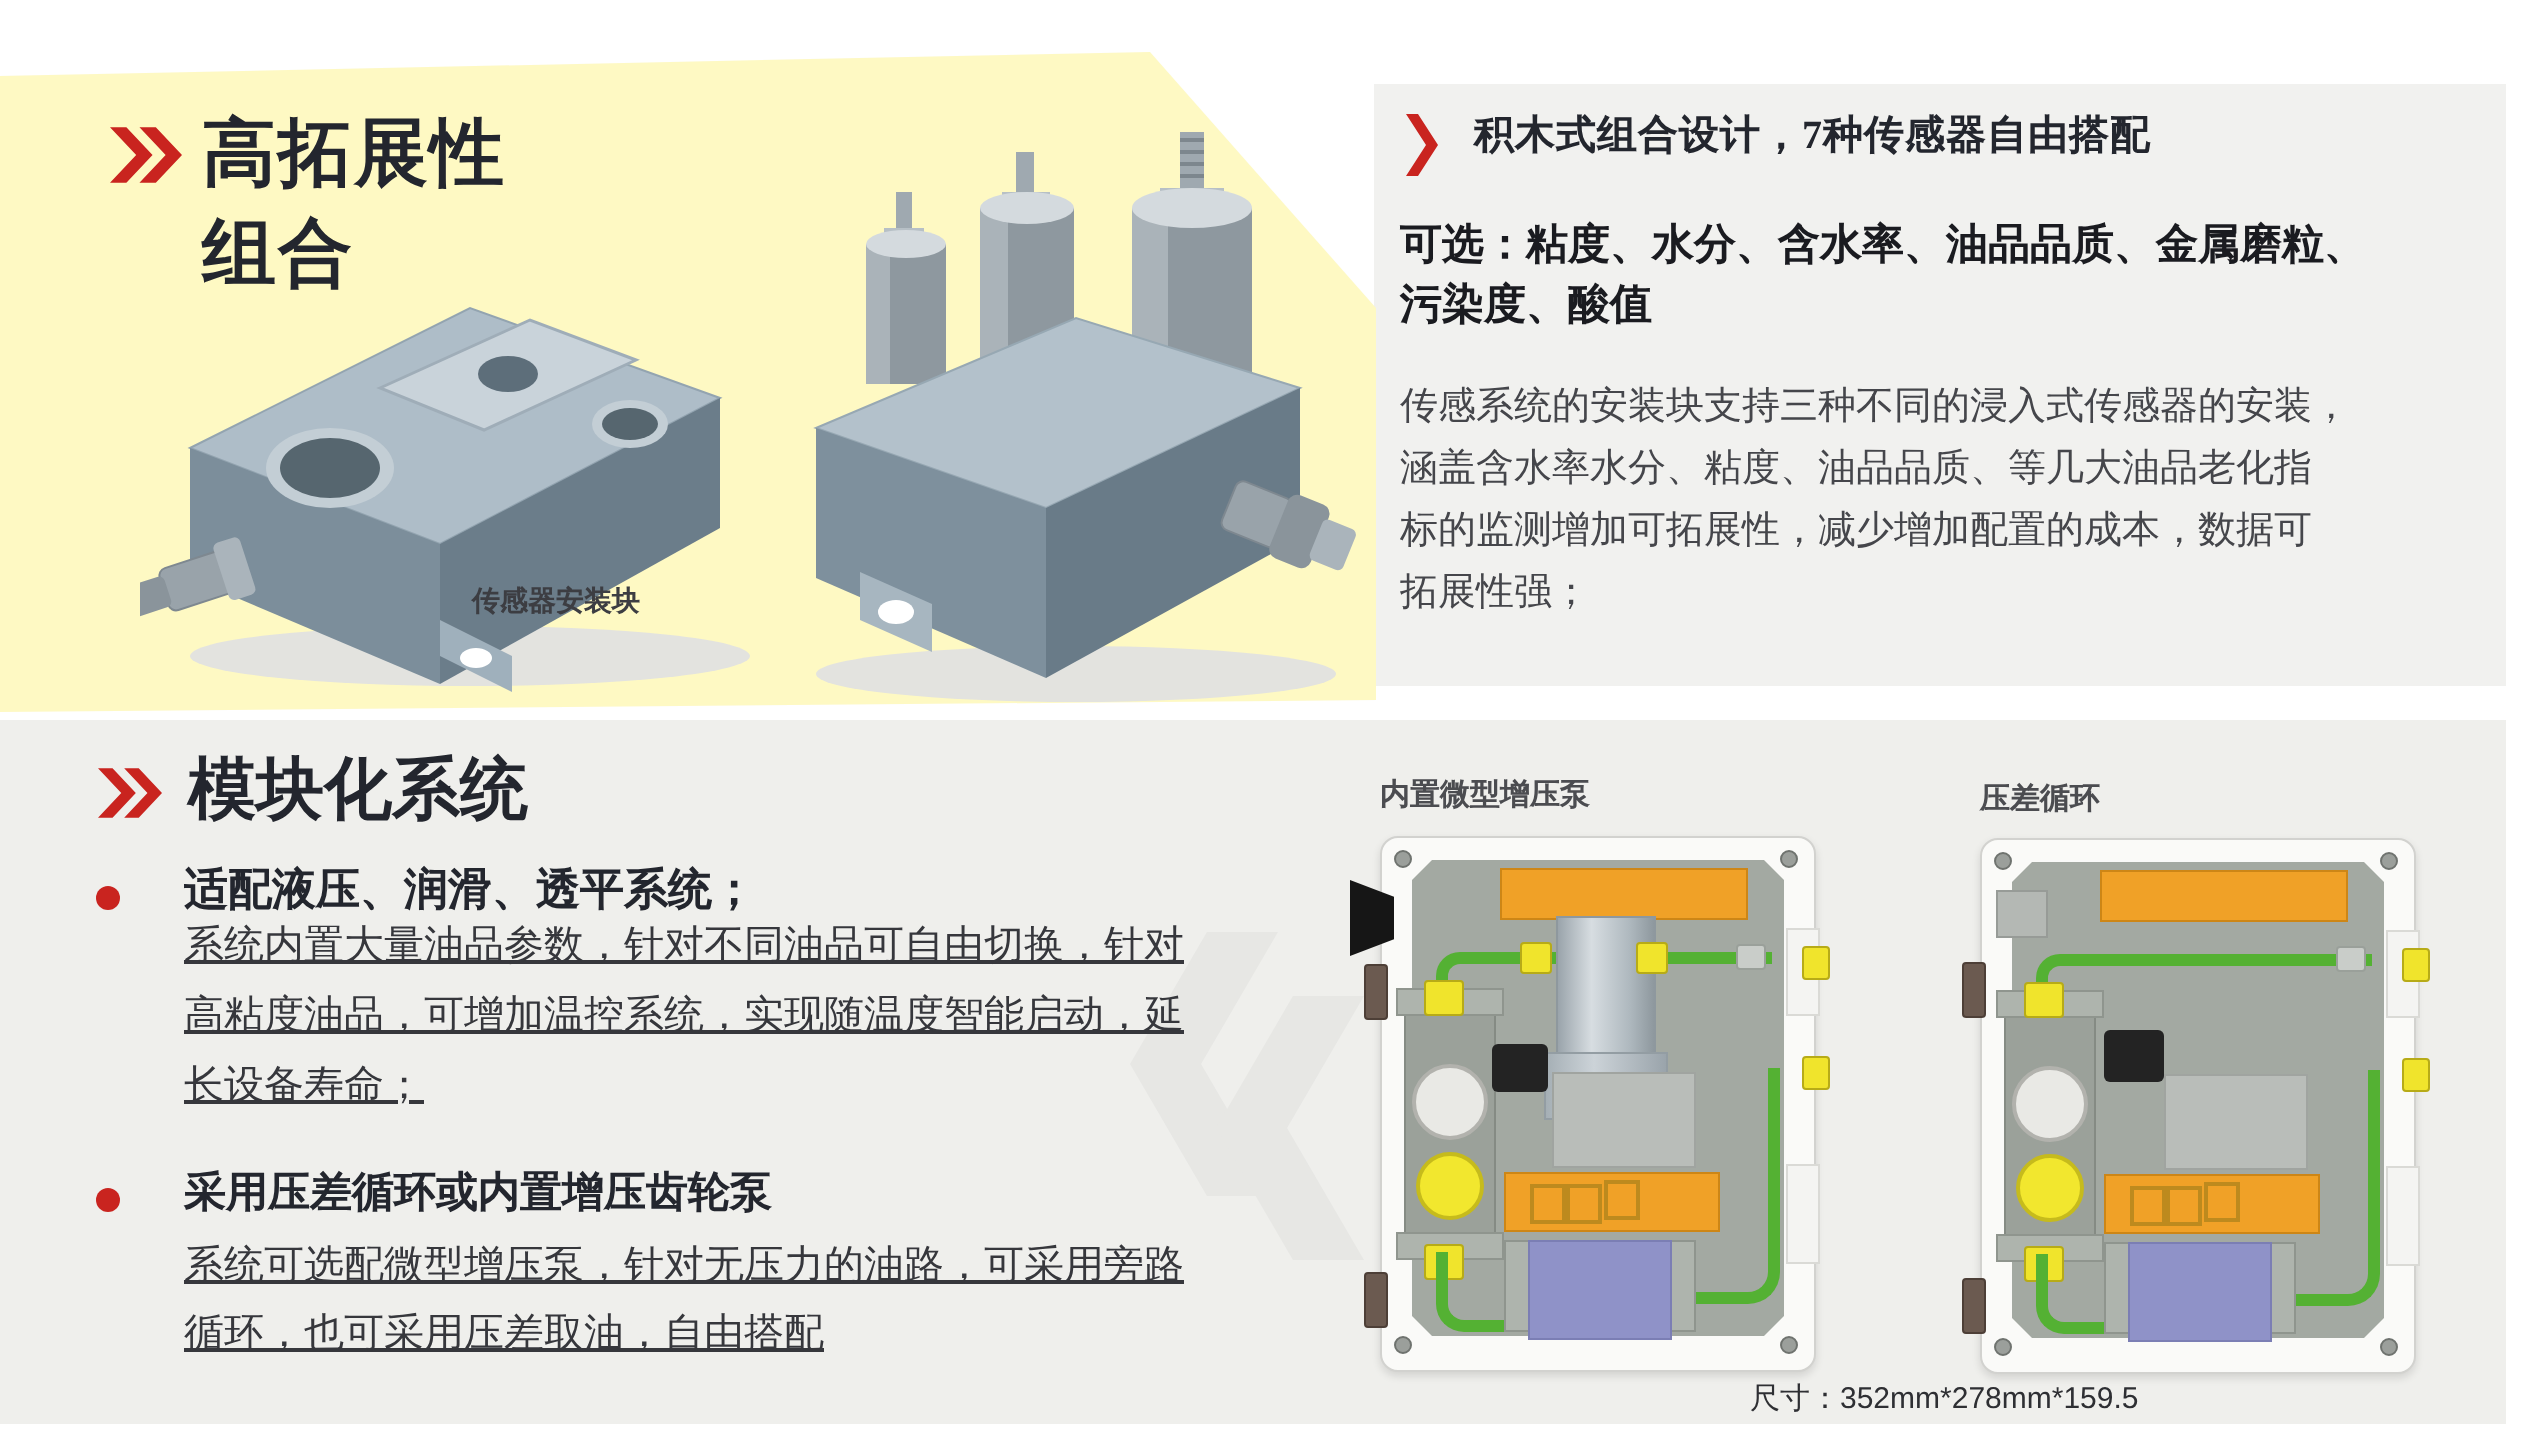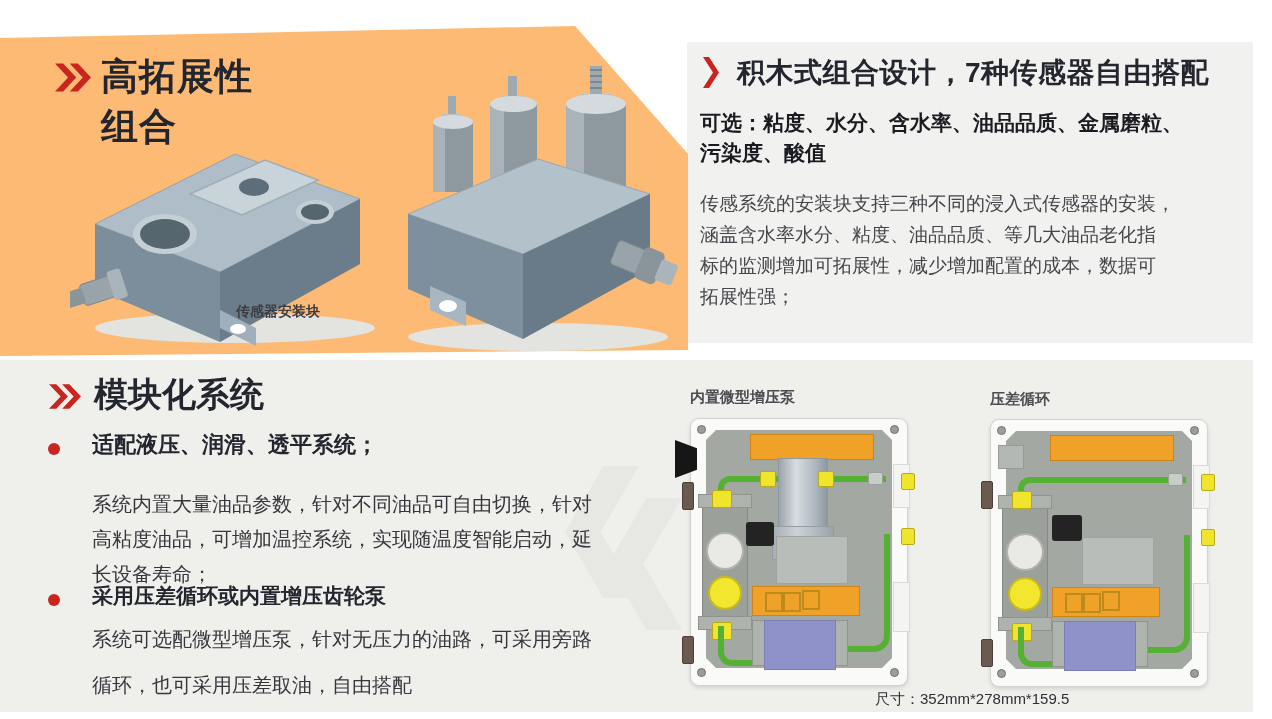--- a/index.html
+++ b/index.html
@@ -4,28 +4,28 @@
 <style>
   html,body{margin:0;padding:0;background:#fff;}
   #slide{position:relative;width:1272px;height:719px;background:#ffffff;overflow:hidden;
          font-family:"Liberation Sans",sans-serif;}
   .abs{position:absolute;}
   .pre{white-space:pre-line;}
 
   
   #bottom-section{left:0;top:360px;width:1253px;height:352px;background:#efefec;}
   #card-right{left:687px;top:42px;width:566px;height:301px;background:#f1f1ef;}
-  #card-left{left:0;top:24px;width:700px;height:336px;background:#fdba74;
+  #card-left{left:0;top:24px;width:700px;height:336px;background:#fef9c3;
     clip-path:polygon(0 14px,575px 2px,688px 130px,688px 326px,0 332px);
     filter:drop-shadow(0 5px 7px rgba(110,110,110,.45));}
 
   
   .title-xl{font-size:37px;font-weight:800;color:#23262e;line-height:50px;letter-spacing:1px;}
   .title-l{font-size:34px;font-weight:800;color:#23262e;}
-  .title-r{font-size:28px;font-weight:800;color:#23262e;letter-spacing:.5px;}
+  .title-r{font-size:20px;font-weight:800;color:#23262e;letter-spacing:.5px;font-family:Liberation Serif, serif;}
   .sub-bold{font-size:21px;font-weight:800;color:#1a1b20;line-height:30px;}
   .para{font-size:19px;font-weight:400;color:#45464b;line-height:31px;}
   .bullet-head{font-size:22px;font-weight:800;color:#23262e;}
   .bullet-body{font-size:20px;color:#36373c;line-height:35px;}
   .dev-label{font-size:15px;font-weight:700;color:#4b4c50;}
   .dims{font-size:15px;color:#2e2f33;margin-left:13px;}
   .caption{font-size:14px;font-weight:700;color:#3c3d42;}
 
   .chev{fill:#c9241f;}
   .dot{width:12px;height:12px;border-radius:50%;background:#c9241f;}
@@ -153,38 +153,38 @@
       <polygon points="52,232 88,248 88,272 52,256" fill="#a7b6c0"></polygon>
       <ellipse cx="70" cy="252" rx="9" ry="6" fill="#ffffff"></ellipse>
 
       <g transform="rotate(22 255 205)">
         <rect x="235" y="192" width="30" height="26" rx="4" fill="#99a3aa" stroke="#7e8890"></rect>
         <rect x="262" y="188" width="22" height="34" rx="5" fill="#8a949b"></rect>
         <rect x="282" y="194" width="18" height="22" rx="3" fill="#aab4bb"></rect>
       </g>
     </svg>
 
-    <div class="abs caption" style="left:236px;top:279px;">传感器安装块</div>
+    <div class="abs caption" style="left:236px;top:268px;">传感器安装块</div>
   </div>
 
   <svg class="abs" style="left:49px;top:381px;" width="32" height="31" viewBox="0 0 44 34">
     <path class="chev" d="M0 0h10l16 17L10 34H0l16-17z"></path>
     <path class="chev" d="M18 0h10l16 17-16 17H18l16-17z"></path>
   </svg>
   <div class="abs title-l" style="left:94px;top:372px;">模块化系统</div>
 
   <div class="abs dot" style="left:48px;top:443px;"></div>
   <div class="abs bullet-head" style="left:92px;top:430px;">适配液压、润滑、透平系统；</div>
-  <div class="abs bullet-body pre" style="left:92px;top:487px;">系统内置大量油品参数，针对不同油品可自由切换，针对
+  <div class="abs bullet-body pre" style="left:92px;top:456px;text-decoration:underline;">系统内置大量油品参数，针对不同油品可自由切换，针对
 高粘度油品，可增加温控系统，实现随温度智能启动，延
 长设备寿命；</div>
 
   <div class="abs dot" style="left:48px;top:594px;"></div>
   <div class="abs bullet-head" style="left:92px;top:582px;font-size:21px;">采用压差循环或内置增压齿轮泵</div>
-  <div class="abs bullet-body pre" style="left:92px;top:616px;line-height:46px;">系统可选配微型增压泵，针对无压力的油路，可采用旁路
+  <div class="abs bullet-body pre" style="left:92px;top:616px;line-height:34px;text-decoration:underline;">系统可选配微型增压泵，针对无压力的油路，可采用旁路
 循环，也可采用压差取油，自由搭配</div>
 
   <div class="abs dev-label" style="left:690px;top:388px;">内置微型增压泵</div>
   <div class="abs dev-label" style="left:990px;top:390px;">压差循环</div>
 
   <div class="abs dev" style="left:690px;top:418px;">
     <div class="panel"></div>
     <div class="tab" style="left:203px;top:46px;width:15px;height:42px;"></div>
     <div class="tab" style="left:203px;top:164px;width:15px;height:48px;"></div>
     <div class="scr" style="left:7px;top:7px;"></div>

